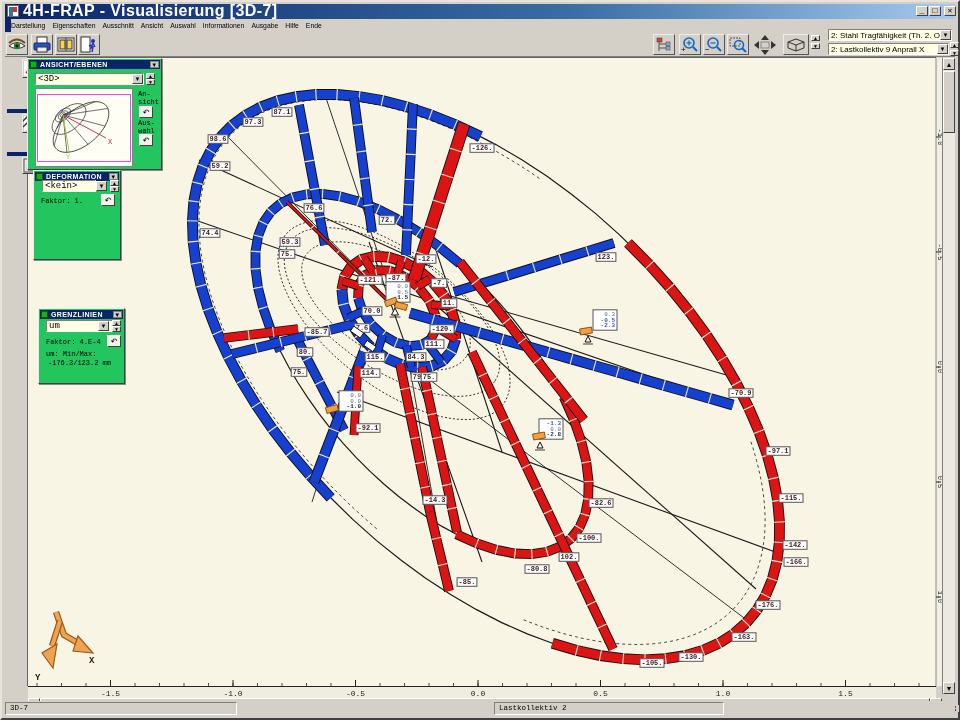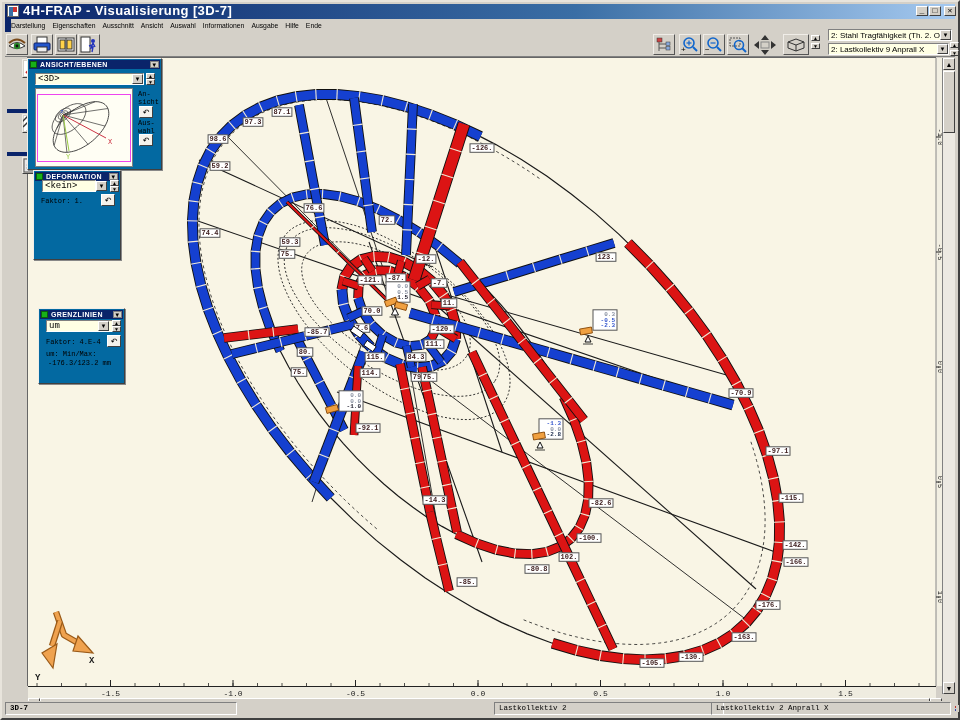--- a/index.html
+++ b/index.html
@@ -1,33 +1,33 @@
 <!DOCTYPE html>
 <html><head><meta charset="utf-8"><style>
 * { margin:0; padding:0; box-sizing:border-box; }
 body { width:960px; height:720px; overflow:hidden; font-family:"Liberation Sans", sans-serif; background:#d4d0c8; }
 #win { position:relative; width:960px; height:720px; background:#d4d0c8; border:2px solid; border-color:#e8e4dc #404040 #404040 #e8e4dc; }
-#title { position:absolute; left:3px; top:2px; right:3px; height:28px; background:linear-gradient(90deg,#0a246a,#3a6ea5 60%,#a6caf0); color:#fff; font-size:13px; font-weight:bold; line-height:14px; padding-left:18px; letter-spacing:0.4px; }
+#title { position:absolute; left:3px; top:2px; right:3px; height:28px; background:linear-gradient(90deg,#0a246a,#3a6ea5 60%,#a6caf0); color:#fff; font-size:16px; font-weight:bold; line-height:14px; padding-left:18px; letter-spacing:0.4px; }
 #ticon { position:absolute; left:2px; top:1px; width:12px; height:12px; background:#fff; border:1px solid #666; }
 #ticon i { position:absolute; left:1px; top:1px; width:4px; height:9px; background:#3a6ea5; display:block;}
 #ticon b { position:absolute; right:1px; top:1px; width:4px; height:5px; background:#cc3333; display:block;}
 .wbtn { position:absolute; top:4px; width:12px; height:10px; background:#d4d0c8; border:1px solid; border-color:#fff #404040 #404040 #fff; font-size:8px; line-height:8px; text-align:center; color:#000; font-family:"Liberation Mono",monospace;}
 #menu { position:absolute; left:9px; top:17px; right:3px; height:13px; background:#d4d0c8; font-size:6.8px; color:#000; padding-top:3px; }
 #menu span { margin-right:7px; }
 #toolbar { position:absolute; left:3px; top:31px; right:3px; height:24px; background:#d4d0c8; border-bottom:1px solid #808080;}
 .tbtn { position:absolute; top:1px; width:22px; height:21px; background:#d4d0c8; border:1px solid; border-color:#f0ede8 #555 #555 #f0ede8; }
 #canvas { position:absolute; left:25px; top:55px; width:909px; height:629px; background:#f9f5e5; border-top:1px solid #666; border-left:1px solid #666; }
 #bigsvg { position:absolute; left:0px; top:0px; }
 #vscroll { position:absolute; right:3px; top:56px; width:13px; bottom:24px; background:#ece9e2; border-left:1px solid #808080;}
 #hscroll { position:absolute; left:26px; right:16px; top:696px; height:13px; background:#d4d0c8; }
 #hthumb { position:absolute; left:12px; right:12px; top:0; height:12px; background:#d4d0c8; border:1px solid; border-color:#fff #404040 #404040 #fff; }
 .sbtn { position:absolute; width:12px; height:12px; background:#d4d0c8; border:1px solid; border-color:#fff #404040 #404040 #fff; font-size:7px; text-align:center; line-height:11px; color:#000;}
 #status { position:absolute; left:3px; right:3px; bottom:2px; height:15px; background:#d4d0c8; font-size:9px; color:#000;}
 .sfield { position:absolute; top:1px; height:13px; border:1px solid; border-color:#808080 #fff #fff #808080; padding:1px 4px; font-family:"Liberation Mono",monospace; font-size:7.5px;}
-.panel { position:absolute; background:#0369a1; border:1px solid; border-color:#f0ede8 #404040 #404040 #f0ede8; box-shadow:1px 1px 0 #888; }
+.panel { position:absolute; background:#22c55e; border:1px solid; border-color:#f0ede8 #404040 #404040 #f0ede8; box-shadow:1px 1px 0 #888; }
 .ptitle { height:9px; background:#0a246a; color:#fff; font-size:7px; font-weight:bold; line-height:9px; padding-left:11px; letter-spacing:0.4px; position:relative; margin:1px; font-family:"Liberation Sans",sans-serif;}
 .pticon { position:absolute; left:1px; top:1px; width:7px; height:7px; background:#18b018; border:1px solid #0a600a;}
 .pclose { position:absolute; right:1px; top:1px; width:9px; height:7px; background:#d4d0c8; border:1px solid #808080; color:#000; font-size:6px; line-height:6px; text-align:center;}
 .combo { position:absolute; height:12px; background:#ffffe4; border:1px solid; border-color:#808080 #fff #fff #808080; font-size:9px; font-family:"Liberation Mono",monospace; padding:0 2px; line-height:11px; }
 .cbtn { position:absolute; width:11px; height:10px; background:#d4d0c8; border:1px solid; border-color:#fff #404040 #404040 #fff; font-size:6px; text-align:center; line-height:9px;}
 .spin { position:absolute; width:9px; height:12px;}
 .spin div { position:absolute; left:0; width:9px; height:6px; background:#d4d0c8; border:1px solid; border-color:#fff #404040 #404040 #fff; font-size:5px; line-height:4px; text-align:center;}
 .ptext { position:absolute; font-family:"Liberation Mono",monospace; font-size:7px; color:#000; }
 .pbtn { position:absolute; width:14px; height:12px; background:#f4f2ec; border:1px solid; border-color:#fff #404040 #404040 #fff; font-size:8px; text-align:center; line-height:11px;}
 .lbtn { position:absolute; left:6px; width:18px; height:19px; background:#d4d0c8; border:1px solid; border-color:#f0ede8 #404040 #404040 #f0ede8;margin-left:14px;}
@@ -728,23 +728,22 @@
     <div class="sbtn" style="left:0px; top:0px;">▲</div>
     <div style="position:absolute;left:0;top:13px;width:12px;height:62px;background:#d4d0c8;border:1px solid;border-color:#fff #404040 #404040 #fff;"></div>
     <div class="sbtn" style="left:0px; bottom:0px;">▼</div>
   </div>
   <div id="hscroll">
     <div class="sbtn" style="left:0px; top:0px;">◀</div>
     <div class="sbtn" style="right:0px; top:0px;">▶</div>
     <div id="hthumb"></div>
   </div>
   <div id="status">
-    <div class="sfield" style="left:0px; width:232px;font-weight:bold;">3D-7</div>
+    <div class="sfield" style="left:0px; width:232px;">3D-7</div>
     <div class="sfield" style="left:473px; width:230px;margin-left:16px;">Lastkollektiv 2</div>
-    <div class="sfield" style="left:706px; width:240px;">Lastkollektiv 2 Anprall X</div>
   </div>
 
   <div class="lbtn" style="top:57px;"><svg width="16" height="17">
         <rect x="1" y="1" width="14" height="15" fill="#fff"></rect>
         <line x1="3" y1="13" x2="13" y2="3" stroke="#cc2222" stroke-width="2"></line>
       </svg></div>
   <div class="mtitle" style="top:107px;"></div>
   <div class="lbtn" style="top:112px;"><svg width="16" height="17">
         <rect x="1" y="1" width="14" height="15" fill="#fff"></rect>
         <g stroke="#333" stroke-width="1.5">

